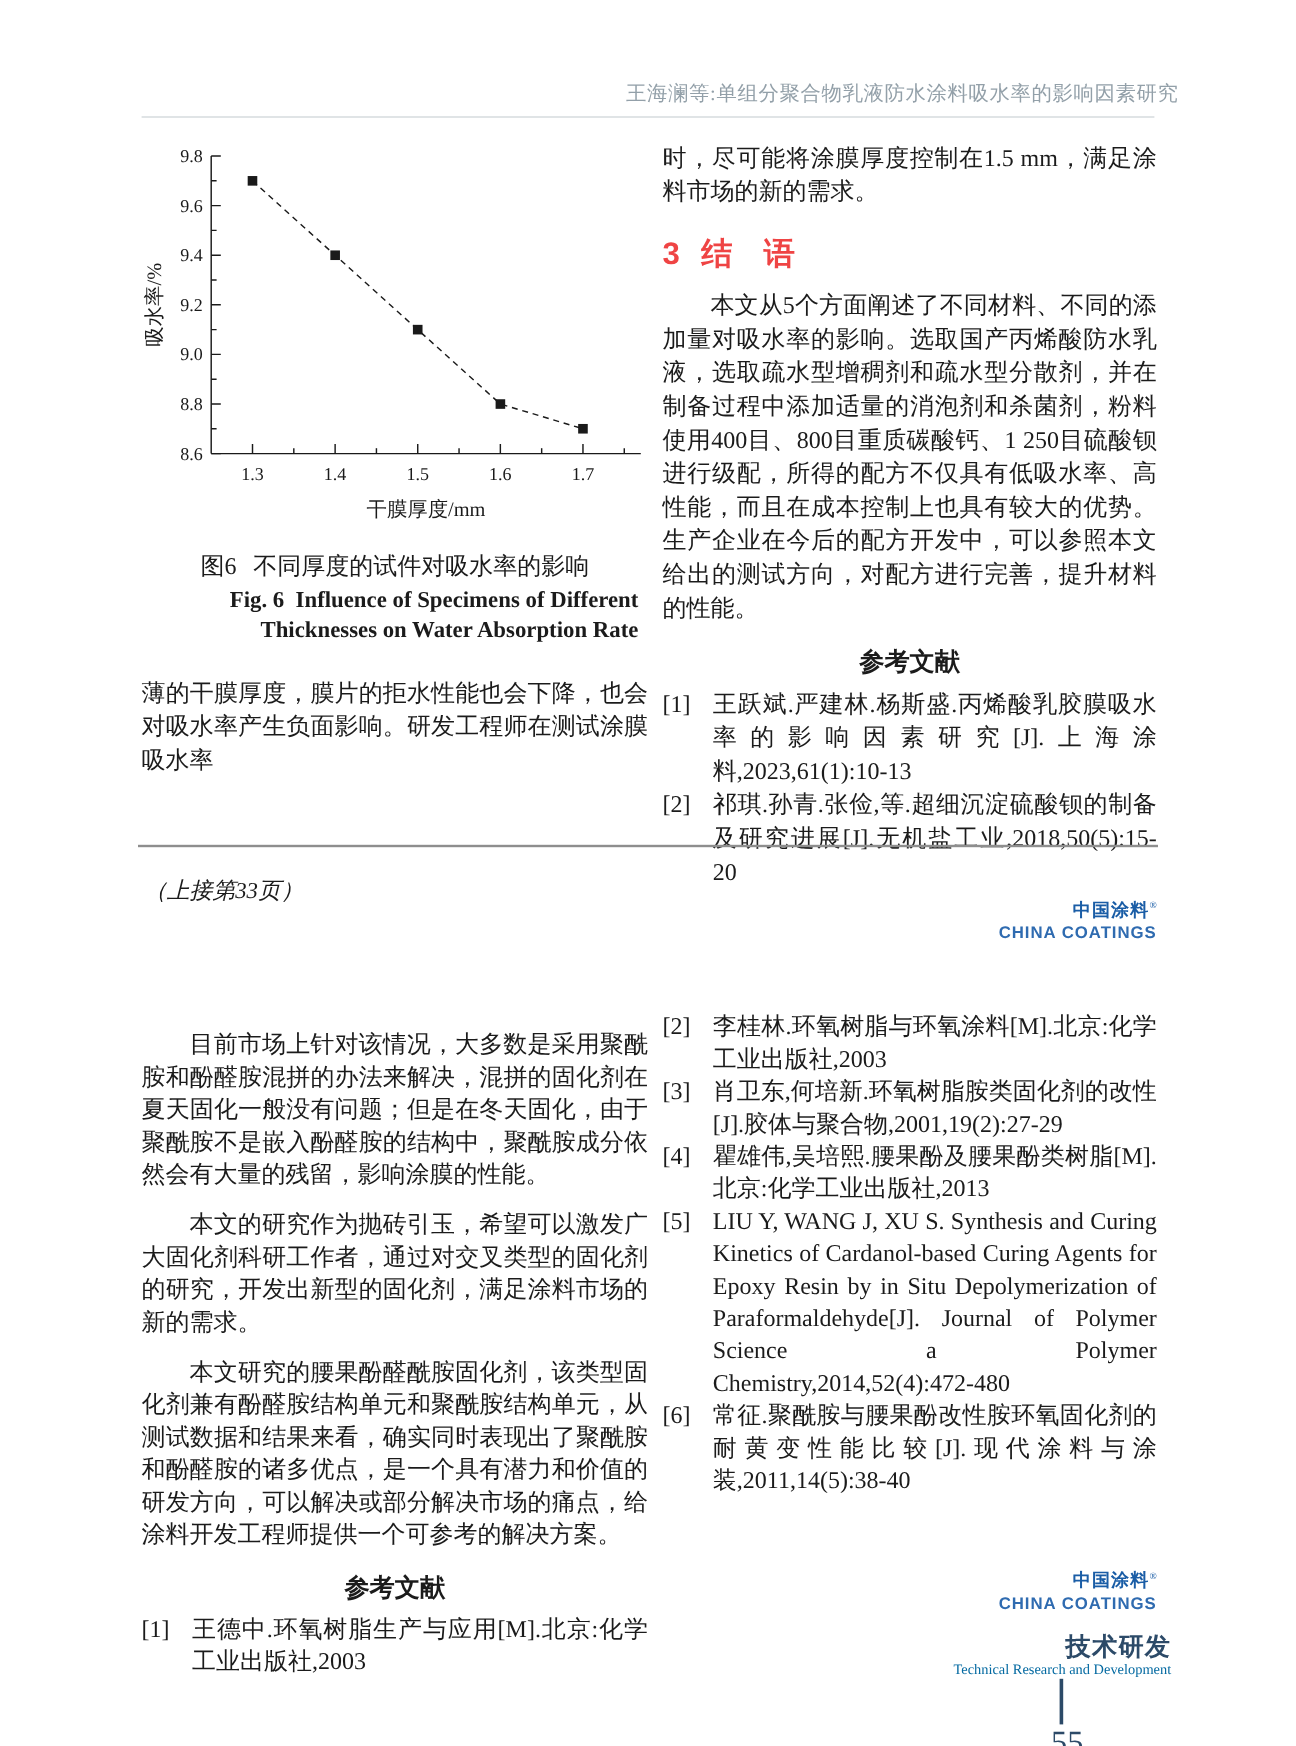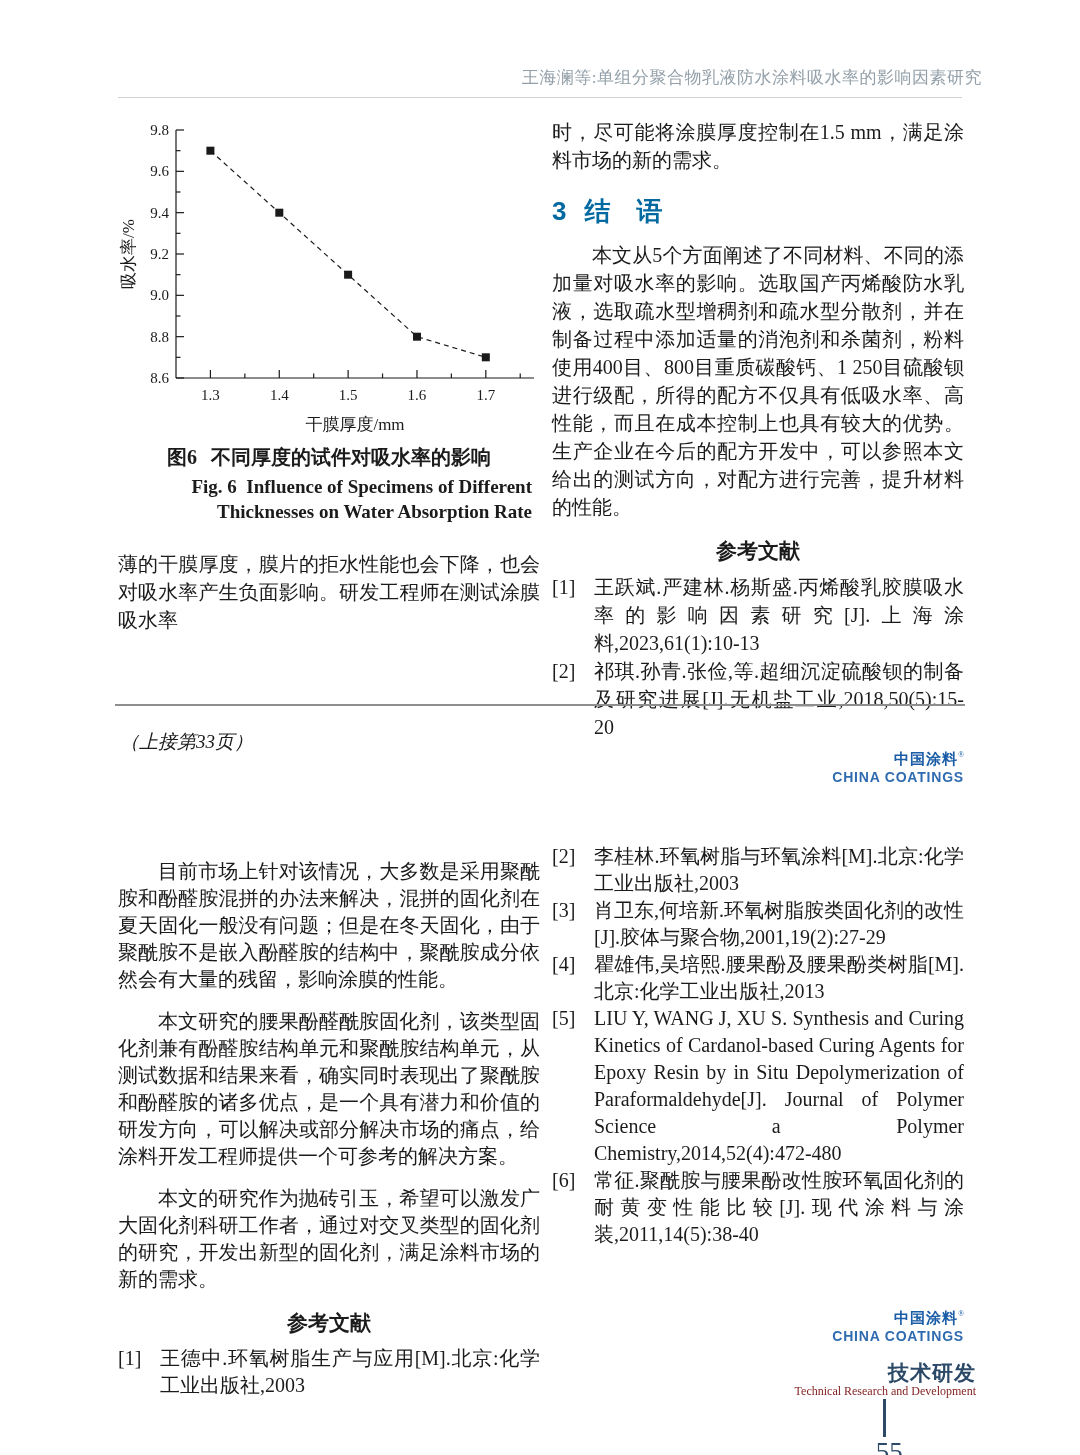--- a/index.html
+++ b/index.html
@@ -16,30 +16,30 @@
   .left-top{left:118px;top:116px;}
   .right-top{left:552px;top:118px;width:412px;}
   .left-bottom{left:118px;top:843px;}
   .right-bottom{left:552px;top:843px;width:412px;}
   
   .chart svg{display:block;}
   .ax{stroke:#1a1a1a;stroke-width:1.2;}
   .tick{font-size:15px;fill:#1a1a1a;font-family:"Liberation Serif","DejaVu Serif",serif;}
   .axlabel{font-size:17px;fill:#1a1a1a;font-family:"Liberation Serif","DejaVu Serif",serif;}
   
-  .cap-cn{text-align:center;font-weight:bold;font-size:20px;margin-top:6px;}
+  .cap-cn{text-align:center;font-weight:normal;font-size:20px;margin-top:20px;}
   .cap-cn .gap{display:inline-block;width:14px;}
   .cap-en{text-align:right;font-weight:bold;font-size:19px;line-height:25px;margin-top:3px;padding:0 8px;}
   
   .body-text{font-size:20px;line-height:28px;text-align:justify;margin:0;}
   .body-text.tight{line-height:27px;margin-top:15px;}
   .indent{text-indent:2em;}
   .left-top .body-text{margin-top:26px;}
   
-  .section-heading{margin:20px 0 12px;font-size:26px;font-weight:bold;color:#0369a1;
+  .section-heading{margin:20px 0 12px;font-size:26px;font-weight:bold;color:#ef4444;
     font-family:"Liberation Sans","DejaVu Sans",sans-serif;}
   .section-heading .sec-num{margin-right:18px;}
   
   .refs-heading{text-align:center;font-weight:bold;font-size:21px;margin:16px 0 8px;}
   .refs{list-style:none;margin:0;padding:0;font-size:20px;line-height:28px;}
   .refs.tight{line-height:27px;}
   .refs li{display:flex;}
   .refs .num{flex:0 0 42px;}
   .refs .txt{flex:1;text-align:justify;}
   
@@ -52,21 +52,21 @@
   .logo-bottom{margin-top:62px;}
   
   .page-divider{position:absolute;top:704px;left:115px;width:850px;height:2px;background:#8e8e8e;}
   .continued-note{position:absolute;left:120px;top:729px;font-size:19px;font-style:oblique;}
   .cont-para{margin:0;}
   
   .footer{position:absolute;top:1362px;right:116px;display:flex;align-items:center;flex-direction:column;}
   .footer-textblock{text-align:right;margin-right:8px;}
   .footer-cn{font-size:21px;font-weight:bold;color:#2c4a68;letter-spacing:1px;
     font-family:"Liberation Sans","DejaVu Sans",sans-serif;line-height:22px;}
-  .footer-en{font-size:12px;color:#7f1d1d;line-height:15px;}
+  .footer-en{font-size:12px;color:#0369a1;line-height:15px;}
   .footer-bar{width:3px;height:38px;background:#2c4a68;margin-right:9px;}
   .footer-page{font-size:27px;color:#2c4a68;}
 </style>
 </head>
 <body>
 
 <div class="page">
 
   <div class="running-head">王海澜等:单组分聚合物乳液防水涂料吸水率的影响因素研究</div>
   <div class="header-rule"></div>
@@ -149,22 +149,22 @@
       <span class="logo-cn">中国涂料</span><span class="logo-reg">®</span>
       <span class="logo-en">CHINA COATINGS</span>
     </div>
   </section>
 
   <div class="page-divider"></div>
   <div class="continued-note">（上接第33页）</div>
 
   <section class="col left-bottom">
     <p class="body-text tight indent cont-para">目前市场上针对该情况，大多数是采用聚酰胺和酚醛胺混拼的办法来解决，混拼的固化剂在夏天固化一般没有问题；但是在冬天固化，由于聚酰胺不是嵌入酚醛胺的结构中，聚酰胺成分依然会有大量的残留，影响涂膜的性能。</p>
+    <p class="body-text tight indent cont-para">本文的研究作为抛砖引玉，希望可以激发广大固化剂科研工作者，通过对交叉类型的固化剂的研究，开发出新型的固化剂，满足涂料市场的新的需求。</p>
     <p class="body-text tight indent cont-para">本文研究的腰果酚醛酰胺固化剂，该类型固化剂兼有酚醛胺结构单元和聚酰胺结构单元，从测试数据和结果来看，确实同时表现出了聚酰胺和酚醛胺的诸多优点，是一个具有潜力和价值的研发方向，可以解决或部分解决市场的痛点，给涂料开发工程师提供一个可参考的解决方案。</p>
-    <p class="body-text tight indent cont-para">本文的研究作为抛砖引玉，希望可以激发广大固化剂科研工作者，通过对交叉类型的固化剂的研究，开发出新型的固化剂，满足涂料市场的新的需求。</p>
     <h3 class="refs-heading">参考文献</h3>
     <ol class="refs tight">
       <li>
           <span class="num">[1]</span>
           <span class="txt">王德中.环氧树脂生产与应用[M].北京:化学工业出版社,2003</span>
         </li>
     </ol>
   </section>
 
   <section class="col right-bottom">

